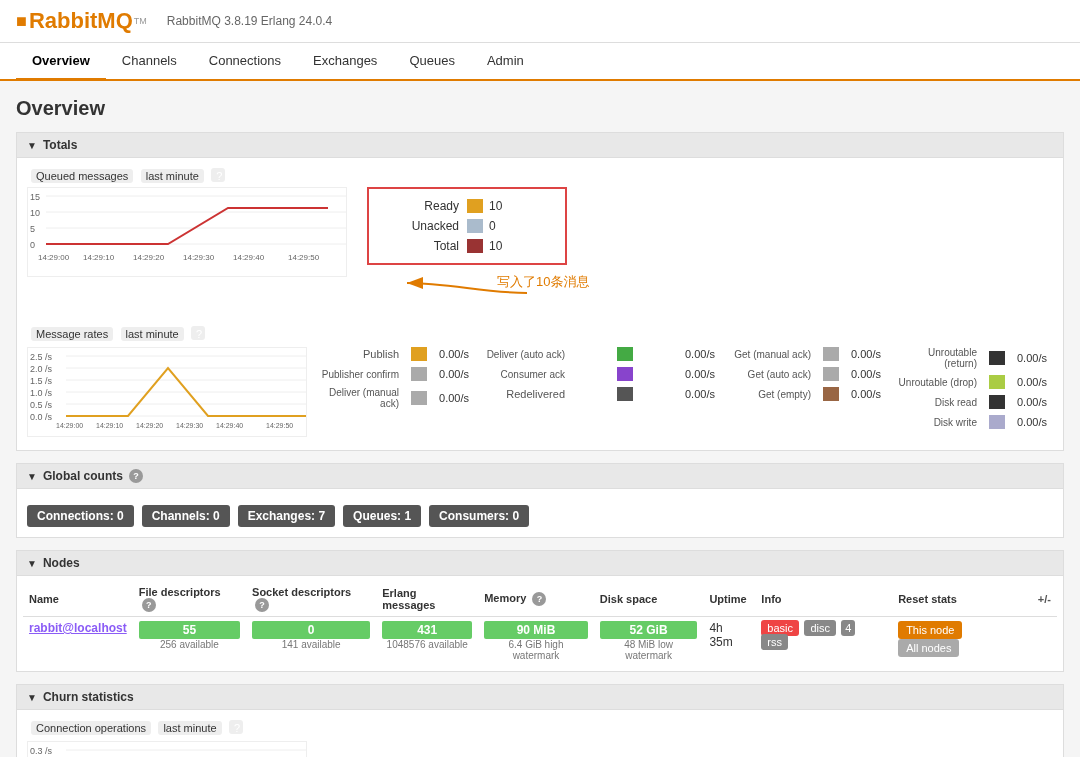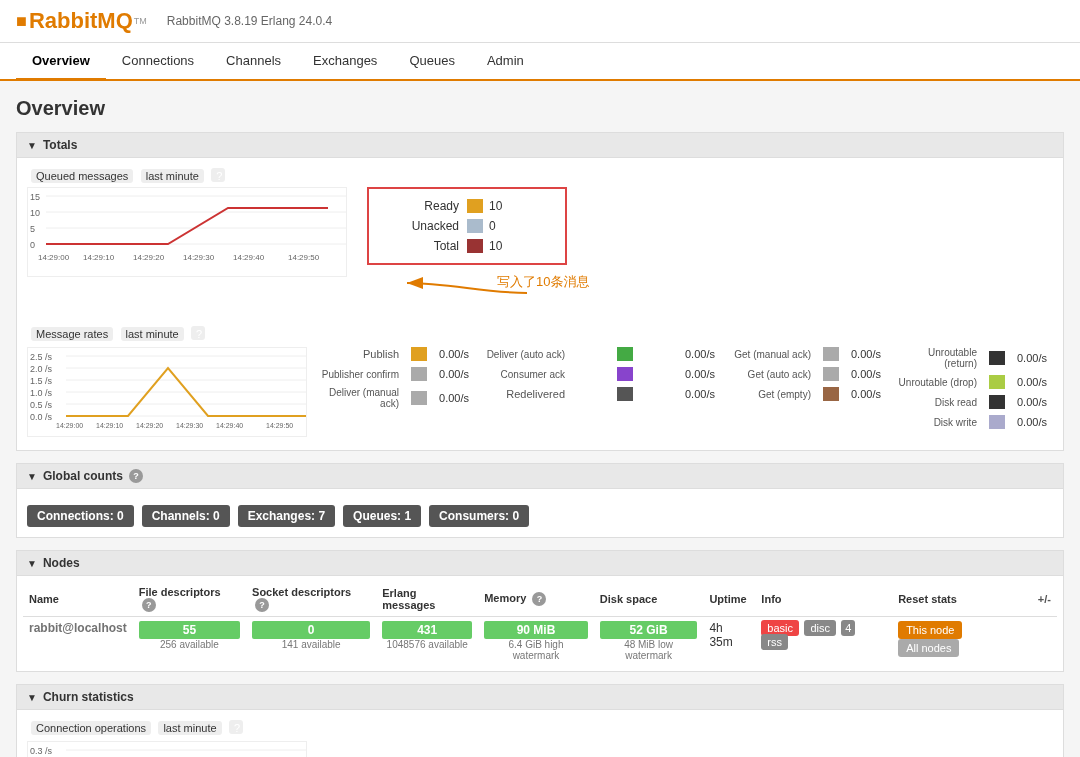--- a/index.html
+++ b/index.html
@@ -81,22 +81,22 @@
   <div class="logo">
     <span style="color:#e07b00; font-size:18px; font-weight:bold; margin-right:2px;">■</span>
     <span class="logo-rabbit"><span>Rabbit</span><span style="color:#e07b00;">MQ</span></span>
     <span class="logo-tm">TM</span>
   </div>
   <span class="header-info">RabbitMQ 3.8.19    Erlang 24.0.4</span>
 </div>
 
 <div class="nav">
   <div class="nav-item active">Overview</div>
+  <div class="nav-item">Channels</div>
   <div class="nav-item">Connections</div>
-  <div class="nav-item">Channels</div>
   <div class="nav-item">Exchanges</div>
   <div class="nav-item">Queues</div>
   <div class="nav-item">Admin</div>
 </div>
 
 <div class="content">
   <div class="page-title">Overview</div>
 
   <div class="section">
     <div class="section-header">
@@ -316,21 +316,21 @@
             <th>Memory <span class="help-icon">?</span></th>
             <th>Disk space</th>
             <th>Uptime</th>
             <th>Info</th>
             <th>Reset stats</th>
             <th class="plus-minus">+/-</th>
           </tr>
         </thead>
         <tbody>
           <tr>
-            <td style="color:#737373; font-weight:bold; cursor:pointer;">rabbit@localhost</td>
+            <td style="color:#8b5cf6; font-weight:bold; cursor:pointer;text-decoration:underline;">rabbit@localhost</td>
             <td>
               <div class="green-bar">55</div>
               <div class="bar-sub">256 available</div>
             </td>
             <td>
               <div class="green-bar">0</div>
               <div class="bar-sub">141 available</div>
             </td>
             <td>
               <div class="green-bar">431</div>

